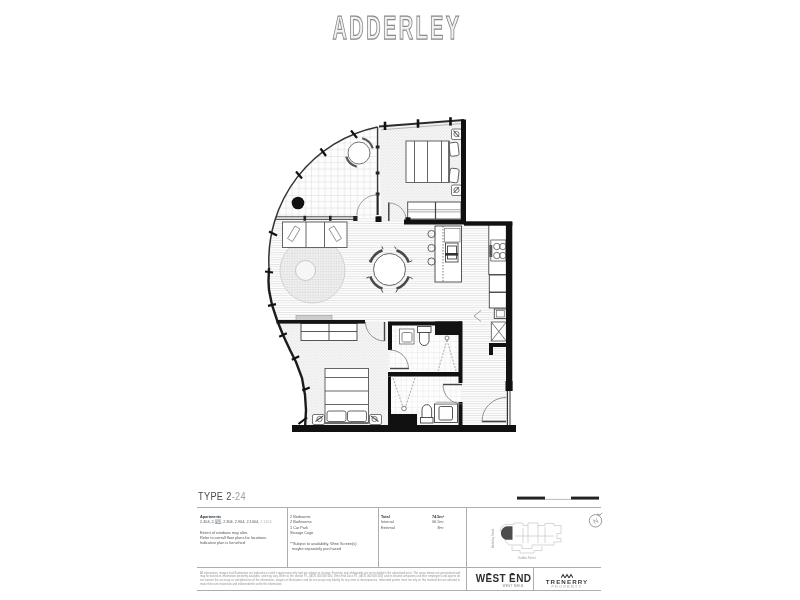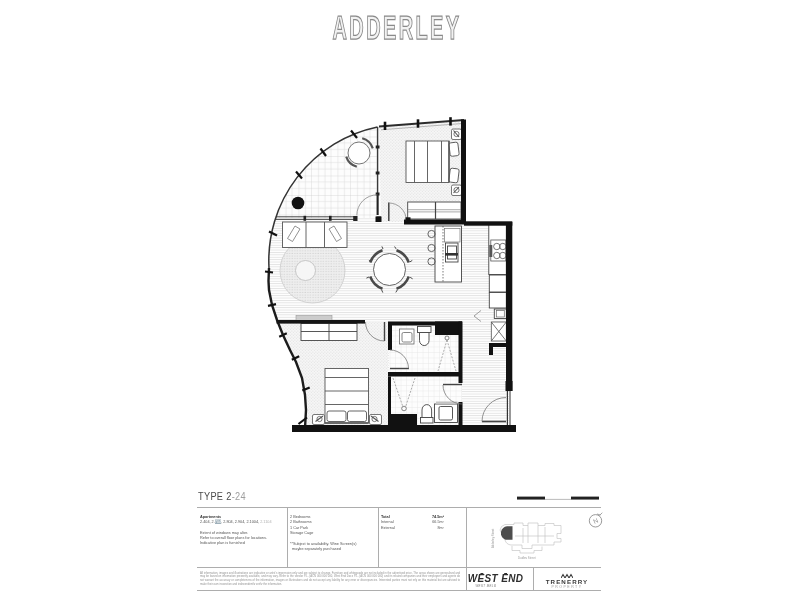--- a/index.html
+++ b/index.html
@@ -355,21 +355,21 @@
 <div>External<span style="float:right;">8m²</span></div>
 </div>
 
 <div class="abs tiny" style="left:491px;top:548px;font-size:5.6px;color:#9a9a9a;transform:rotate(-90deg) scale(0.5);transform-origin:0 0;white-space:nowrap;">Adderley Street</div>
 <div class="abs tiny" style="left:518px;top:556px;font-size:5.8px;color:#9a9a9a;white-space:nowrap;">Dudley Street</div>
 
 <div class="abs tiny" style="left:200px;top:570.5px;width:520px;font-size:5.5px;line-height:7.3px;color:#949494;text-align:justify;">
 All information, images and illustrations are indicative or artist's impression only and are subject to change. Furniture and whitegoods are not included in the advertised price. The areas shown are generalised and may be based on information presently available, and may vary. Refer to the vendor P.L. (ACN 000 000 000, West End Docs P.L. (ACN 000 000 000) and its related companies and their employees and agents do not warrant the accuracy or completeness of the information, images or illustrations and do not accept any liability for any error or discrepancies. Interested parties must not rely on this material but are advised to make their own inspection and independently verify the information.
 </div>
 
-<div class="abs" style="left:466px;top:567px;width:67px;height:24px;text-align:left;font-style:italic;">
+<div class="abs" style="left:466px;top:567px;width:67px;height:24px;text-align:right;">
 <div style="margin-top:4.5px;font-size:10.5px;font-weight:bold;color:#2e2e2e;letter-spacing:0.4px;transform:scaleX(0.95);transform-origin:50% 0;">WĒST ĒND</div>
 <div style="font-size:4px;color:#777;letter-spacing:0.6px;transform:scale(0.72);transform-origin:50% 0;">WEST MELB</div>
 </div>
 
 <div class="abs" style="left:533px;top:567px;width:68px;height:24px;text-align:center;">
 <div style="margin-top:3.5px;line-height:3px;"><svg width="12" height="5" viewBox="0 0 12 5">
           <path d="M0,5 L2,1.5 L4,5 L6,1.5 L8,5 L10,1.5 L12,5" fill="none" stroke="#3a3a3a" stroke-width="1.1"></path>
         </svg></div>
 <div style="font-size:6.2px;color:#3a3a3a;letter-spacing:1.1px;font-weight:bold;">TRENERRY</div>
 <div style="font-size:3.5px;color:#999;letter-spacing:1.5px;">PROPERTY</div>

